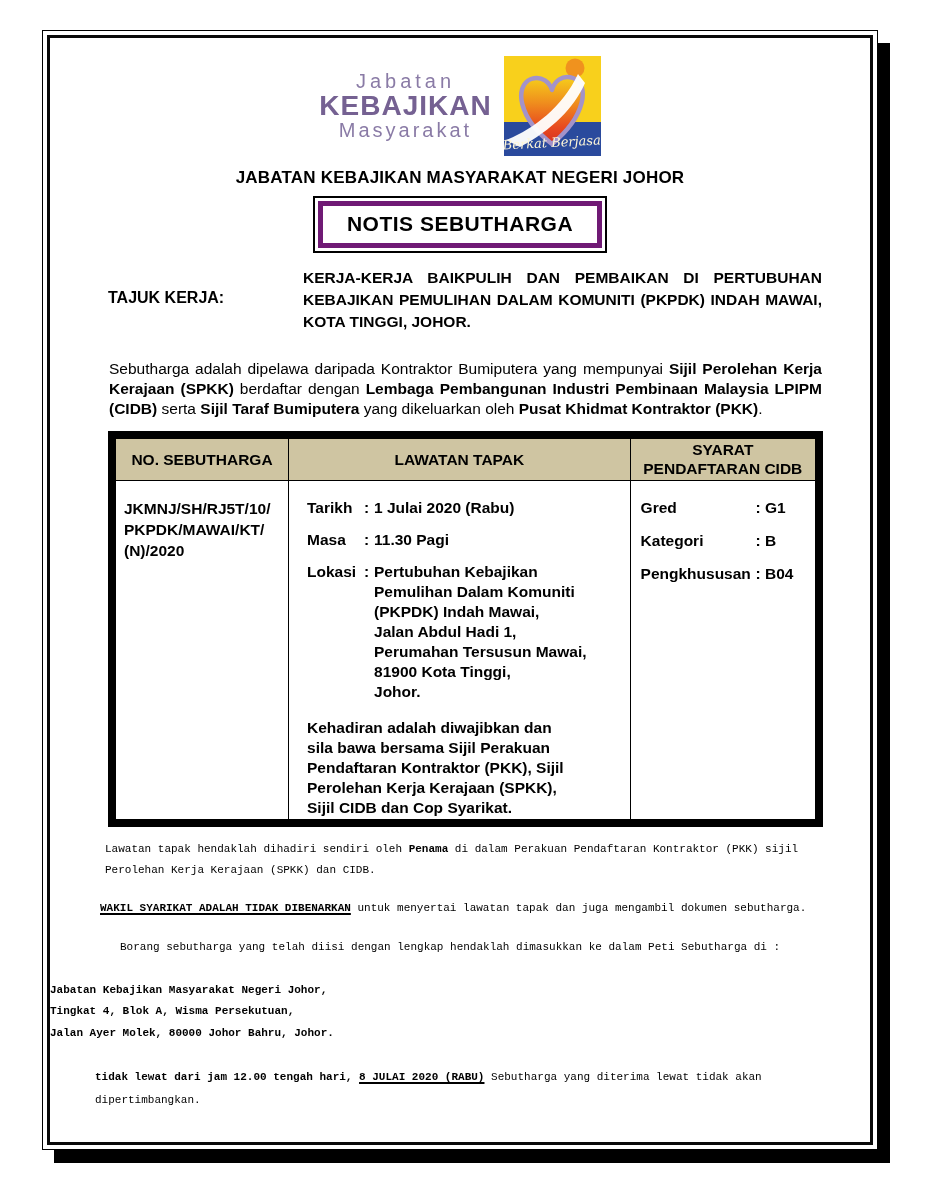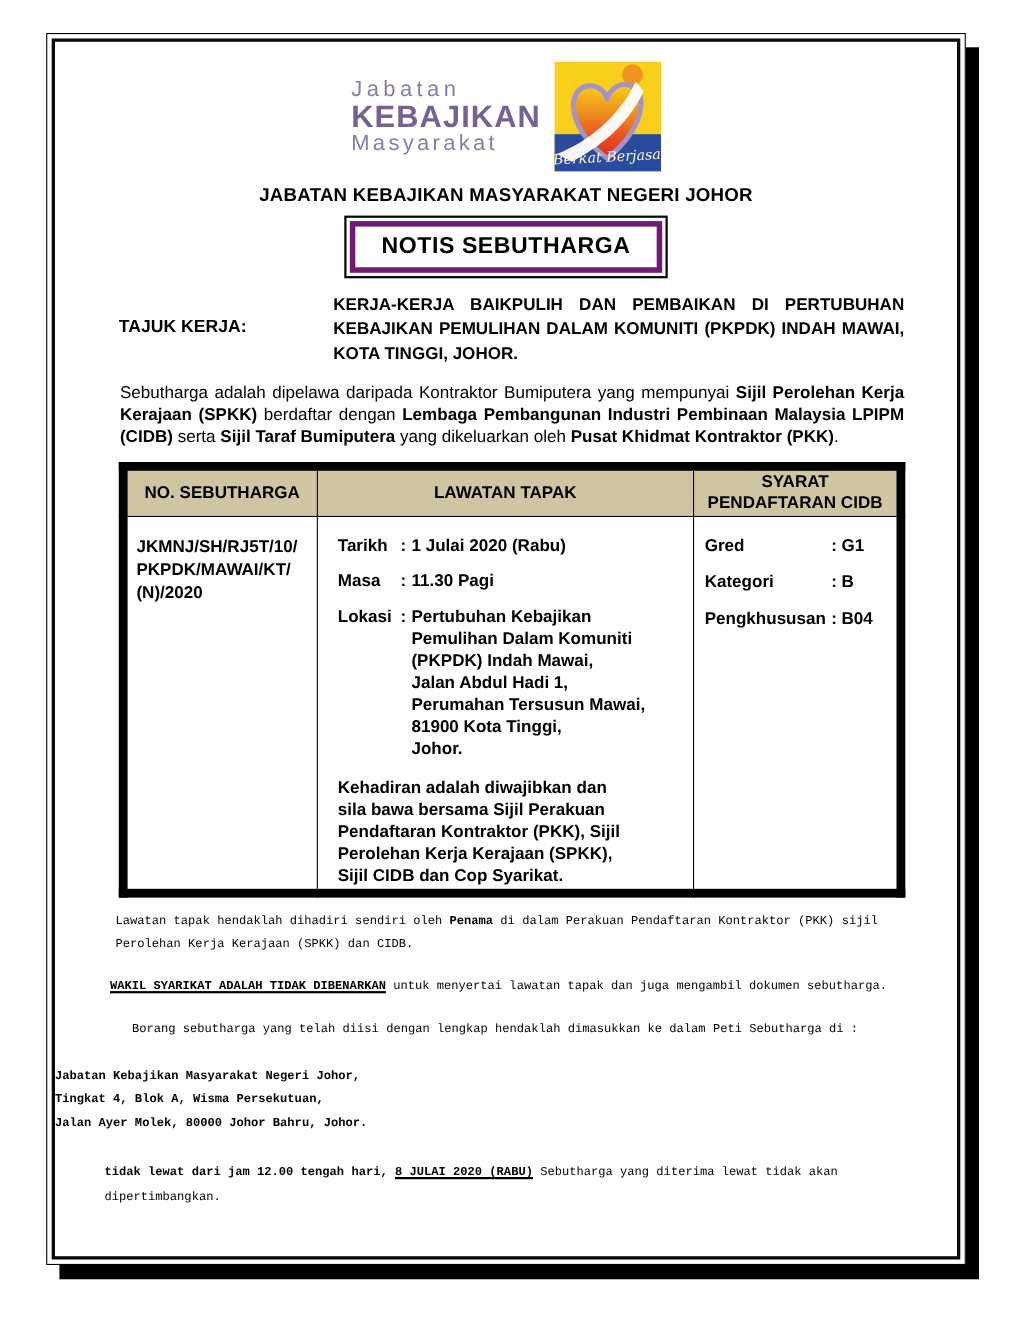--- a/index.html
+++ b/index.html
@@ -24,21 +24,21 @@
     border: 3px solid #0a0a0a;
     padding-top: 16px;
     overflow: hidden;
   }
 
   
   .logo-row {
     display: flex; justify-content: center; align-items: center;
     gap: 12px; height: 104px;
   }
-  .logo-text { text-align: left; line-height: 1.02; }
+  .logo-text { text-align: center; line-height: 1.02; }
   .logo-t1 { font-size: 20px; letter-spacing: 4px; color: var(--brand_purple, #8a7ba6); }
   .logo-t2 { font-size: 28px; font-weight: bold; letter-spacing: 1px; color: var(--brand_purple_dark, #756192); }
   .logo-t3 { font-size: 20px; letter-spacing: 3px; color: var(--brand_purple, #8a7ba6); }
   .logo-mark svg { display: block; }
 
   
   .dept-title {
     margin-top: 10px; text-align: center;
     font-size: 17px; font-weight: bold; line-height: 20px;
     letter-spacing: 0.2px;
@@ -51,21 +51,21 @@
     font-size: 21px; font-weight: bold; letter-spacing: 0.5px;
   }
 
   
   .tajuk-row { display: flex; margin: 14px 48px 0 58px; }
   .tajuk-label { flex: none; width: 195px; font-weight: bold; font-size: 16px; padding-top: 22px; }
   .tajuk-title { flex: 1; font-weight: bold; font-size: 15.5px; line-height: 22px; text-align: justify; }
 
   
   .intro {
-    margin: 15px 48px 0 59px;
+    margin: 26px 48px 0 59px;
     font-size: 15.5px; line-height: 20px; text-align: justify;
   }
   .b { font-weight: bold; }
   .bu { font-weight: bold; text-decoration: underline; text-decoration-thickness: 2px; text-underline-offset: 2px; }
 
   
   table.quote {
     margin: 12px 0 0 58px;
     border-collapse: collapse;
     width: 715px;

